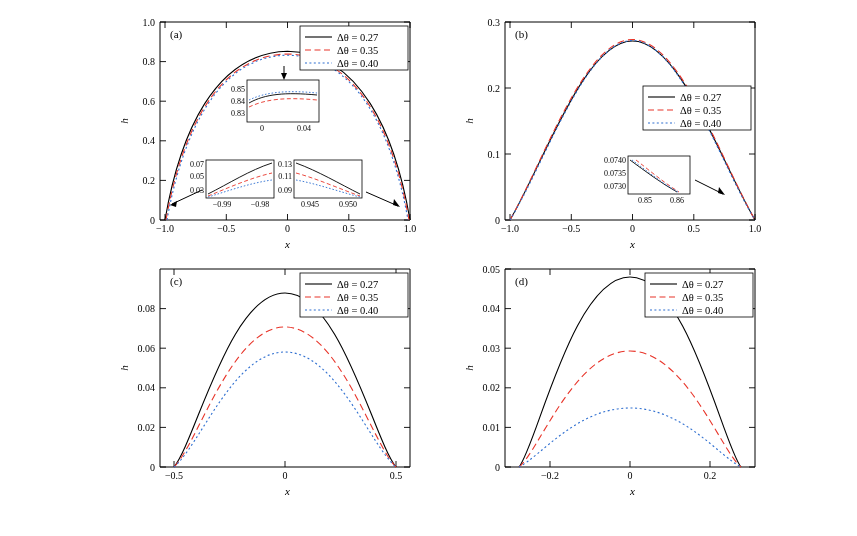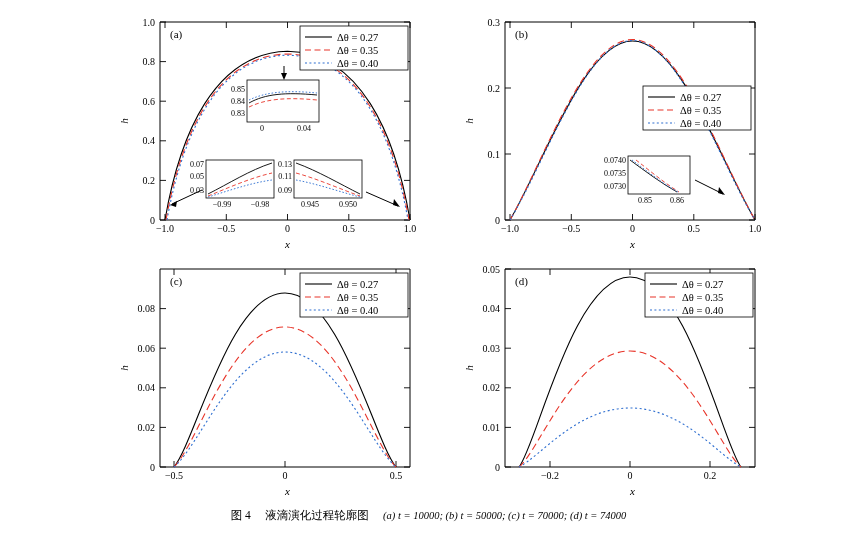--- a/index.html
+++ b/index.html
@@ -314,21 +314,14 @@
         <line x1="195" y1="29" x2="222" y2="29" stroke="#000000" stroke-width="1.1"></line>
         <line x1="195" y1="42" x2="222" y2="42" stroke="#e8352a" stroke-width="1.1" stroke-dasharray="6,3.5"></line>
         <line x1="195" y1="55" x2="222" y2="55" stroke="#2f6fd0" stroke-width="1.1" stroke-dasharray="2,2.4"></line>
         <text class="legend-text" x="227" y="32.5">Δθ = 0.27</text>
         <text class="legend-text" x="227" y="45.5">Δθ = 0.35</text>
         <text class="legend-text" x="227" y="58.5">Δθ = 0.40</text>
       </g>
     </svg>
   </div>
 
-  <div class="caption">
-    <span>图 4</span>
-    &nbsp;&nbsp;&nbsp;
-    <span>液滴演化过程轮廓图</span>
-    &nbsp;&nbsp;&nbsp;
-    <span class="cap-small it">(a) t = 10000; (b) t = 50000; (c) t = 70000; (d) t = 74000</span>
-  </div>
 
 </div>
 
 </body></html>

